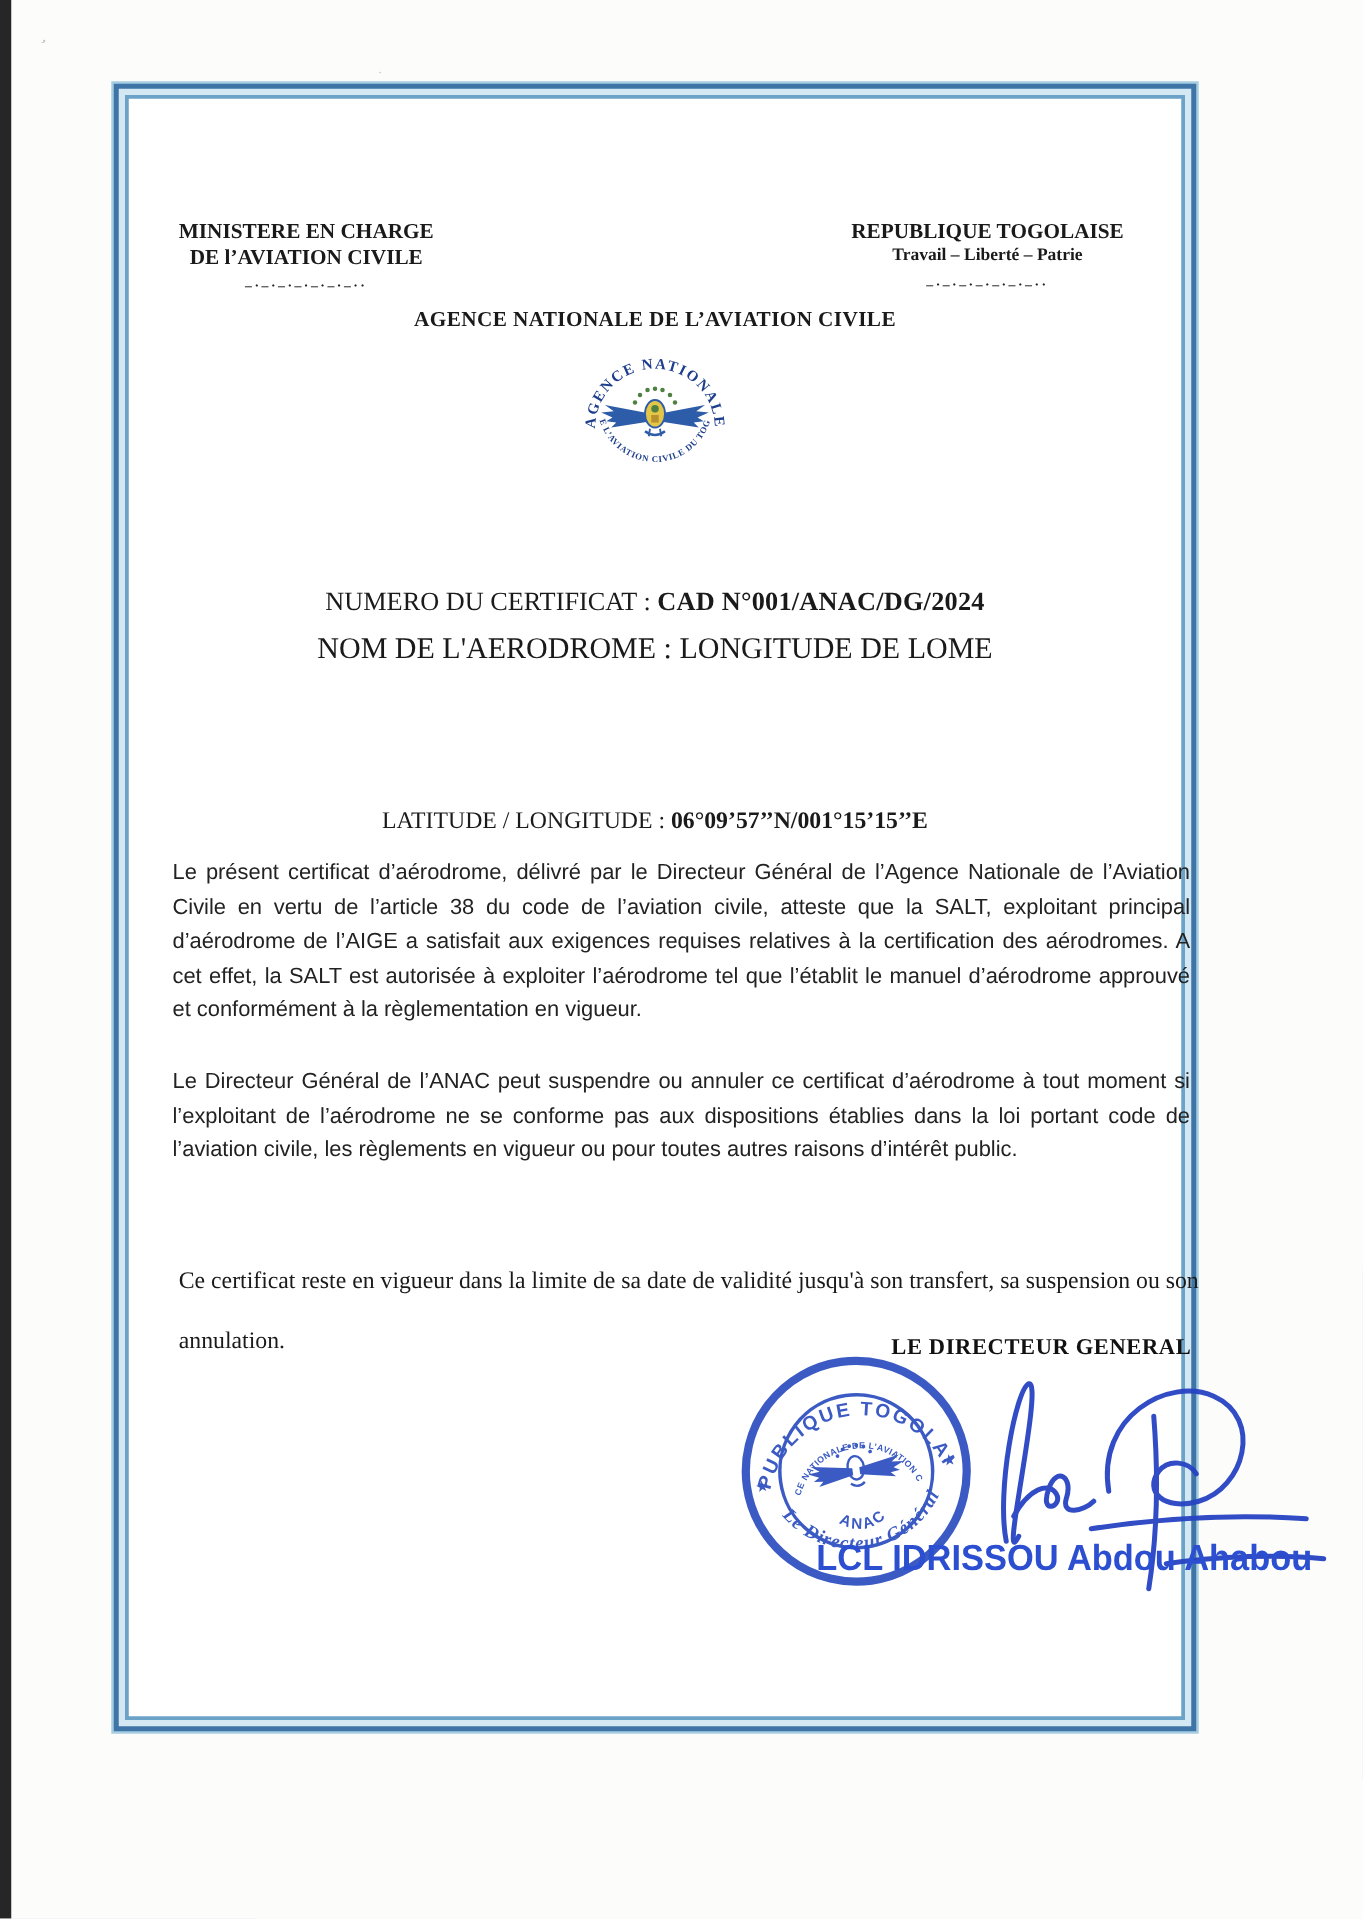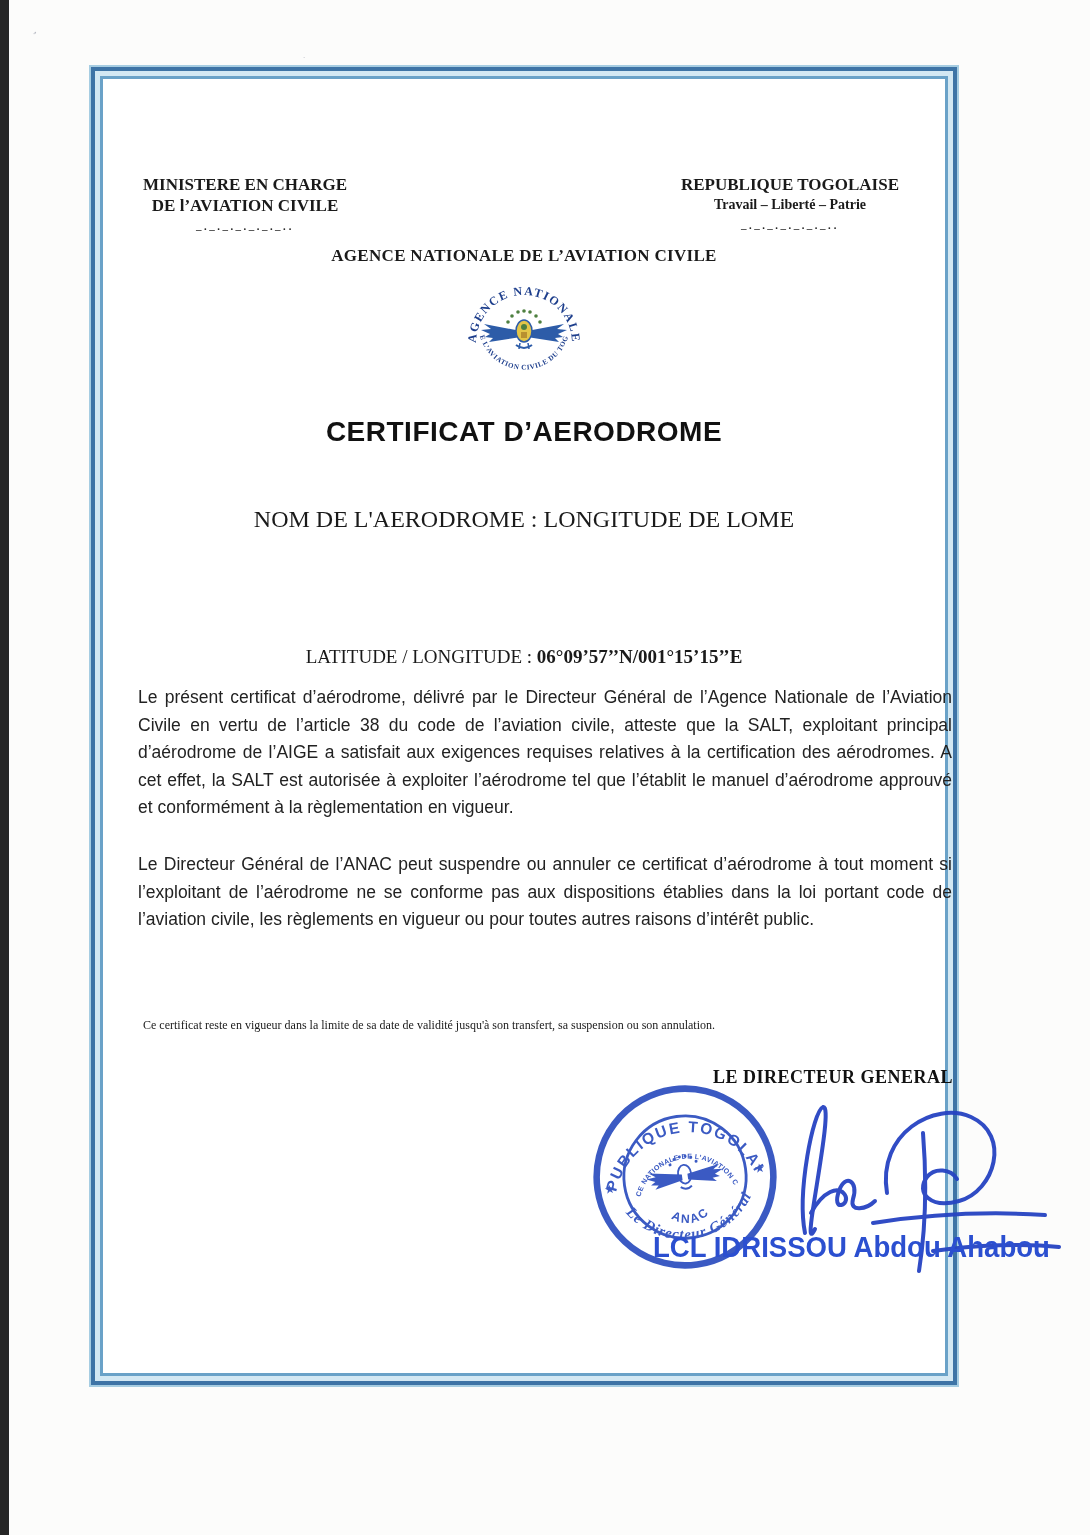--- a/index.html
+++ b/index.html
@@ -45,21 +45,21 @@
   .p2{top:772px;}
 
   .dates{top:878px;left:40px;right:30px;display:flex;align-items:flex-end;font-size:19px;white-space:nowrap;}
   .date-slot{display:inline-block;border-bottom:2px solid #4a4a4a;text-align:center;
     font-family:"Liberation Sans",sans-serif;font-weight:bold;font-size:26px;
     color:#2b52c4;letter-spacing:1px;word-spacing:7px;padding:0 4px 3px 4px;transform-origin:bottom left;}
   .slot1{width:222px;margin-left:10px;}
   .slot2{width:244px;margin-left:8px;}
   .datesep{margin-left:10px;}
 
-  .validity{top:922px;left:40px;width:818px;font-size:12px;line-height:48px;text-align:left;}
+  .validity{top:922px;left:40px;width:818px;font-size:19px;line-height:48px;text-align:left;}
 
   .sig-area{top:984px;left:0;width:100%;height:250px;}
   .dg-title{left:610px;top:4px;font-weight:bold;font-size:18px;letter-spacing:0.5px;color:#111;white-space:nowrap;}
   .stamp{left:488px;top:20px;}
   .signature{left:618px;top:12px;}
   .stamp-name{left:550px;top:168px;font-family:"Liberation Sans",sans-serif;font-weight:bold;font-size:29px;
     color:#2b4fd0;white-space:nowrap;transform:scaleX(0.95);transform-origin:left;}
 </style>
 </head>
 <body>
@@ -112,22 +112,25 @@
           <circle cx="62" cy="32" r="1.8"></circle>
             <circle cx="68" cy="33" r="1.8"></circle>
             <circle cx="74" cy="37" r="1.8"></circle>
           <circle cx="78" cy="43" r="1.8"></circle>
         </g>
         <path d="M54,66 Q62,72 70,66" stroke="#2d5ca8" fill="none" stroke-width="2"></path>
         <path d="M58,64 L57,70 M66,64 L67,70" stroke="#2d5ca8" stroke-width="1.5"></path>
       </g>
     </svg>
 
-    <div class="abs ctr doc-title">CERTIFICAT D’AERODROME</div>
-
+
+    <div class="abs ctr numero">
+      <span>NUMERO DU CERTIFICAT :</span>
+      <b>CAD N°001/ANAC/DG/2024</b>
+    </div>
 
     <div class="abs ctr aerodrome">
       <span>NOM DE L'AERODROME :</span>
       <span>LONGITUDE DE LOME</span>
     </div>
 
 
     <div class="abs ctr latlong">
       <span>LATITUDE / LONGITUDE :</span>
       <b>06°09’57’’N/001°15’15’’E</b>

